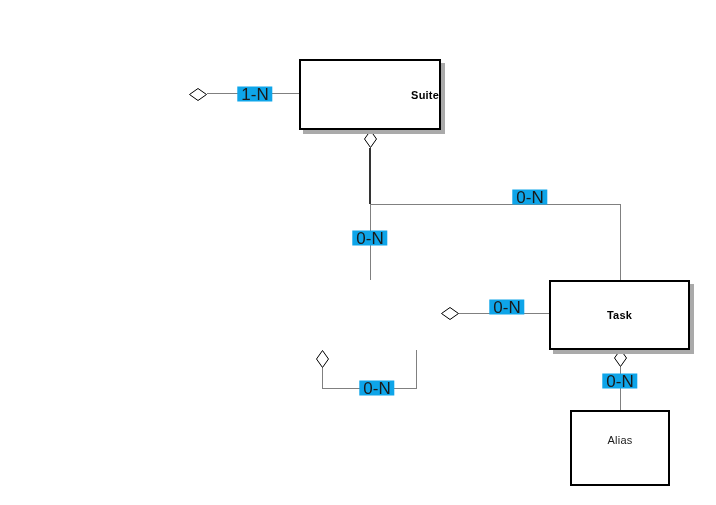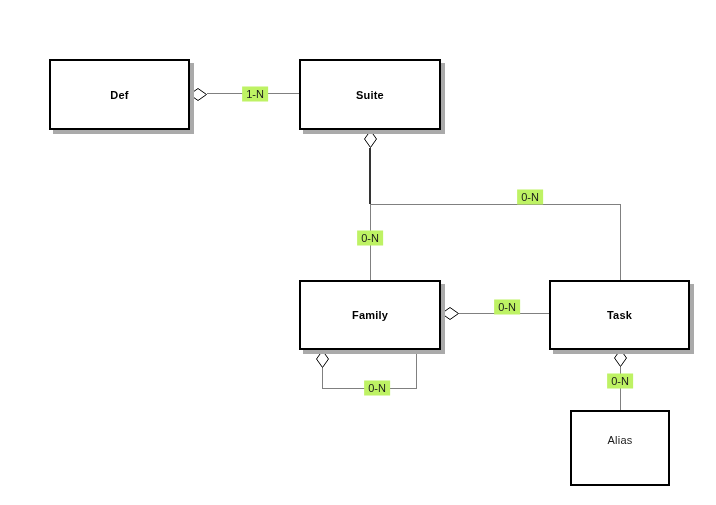--- a/index.html
+++ b/index.html
@@ -52,31 +52,31 @@
     display: block;
   }
   .diamond polygon {
     fill: #ffffff;
     stroke: #000000;
     stroke-width: 1;
   }
   .card-label {
     position: absolute;
     transform: translate(-50%, -50%);
-    background: #bef264;
+    background: #0ea5e9;
     color: #1a1a1a;
-    font-size: 11px;
+    font-size: 17px;
     line-height: 13px;
     padding: 1px 4px;
     white-space: nowrap;
   }
 
   
   #entity-def    { left: 49px;  top: 59px;  width: 141px; height: 71px; }
-  #entity-suite  { left: 299px; top: 59px;  width: 142px; height: 71px; }
+  #entity-suite  { left: 299px; top: 59px;  width: 142px; height: 71px; justify-content: flex-end; }
   #entity-family { left: 299px; top: 280px; width: 142px; height: 70px; }
   #entity-task   { left: 549px; top: 280px; width: 141px; height: 70px; }
   #entity-alias  { left: 570px; top: 410px; width: 100px; height: 76px; }
   #entity-alias .entity-label { position: relative; top: -8px; }
 
   
   #line-def-suite        { left: 207px; top: 93px;  width: 92px;  height: 1px; }
   #line-suite-stem       { left: 369px; top: 148px; width: 2px;   height: 56px; }
   #line-junction-h       { left: 370px; top: 204px; width: 251px; height: 1px; }
   #line-junction-family  { left: 370px; top: 204px; width: 1px;   height: 76px; }
@@ -134,28 +134,22 @@
     <polygon points="6.5,0.5 12.5,9 6.5,17.5 0.5,9"></polygon>
   </svg>
 
   <div class="card-label" id="card-def-suite">1-N</div>
   <div class="card-label" id="card-suite-task">0-N</div>
   <div class="card-label" id="card-suite-family">0-N</div>
   <div class="card-label" id="card-family-task">0-N</div>
   <div class="card-label" id="card-family-loop">0-N</div>
   <div class="card-label" id="card-task-alias">0-N</div>
 
-  <div class="entity" id="entity-def">
-    <span class="entity-label">Def</span>
-  </div>
   <div class="entity" id="entity-suite">
     <span class="entity-label">Suite</span>
-  </div>
-  <div class="entity" id="entity-family">
-    <span class="entity-label">Family</span>
   </div>
   <div class="entity no-shadow" id="entity-alias">
     <span class="entity-label">Alias</span>
   </div>
   <div class="entity" id="entity-task">
     <span class="entity-label">Task</span>
   </div>
 
 </div>
 

